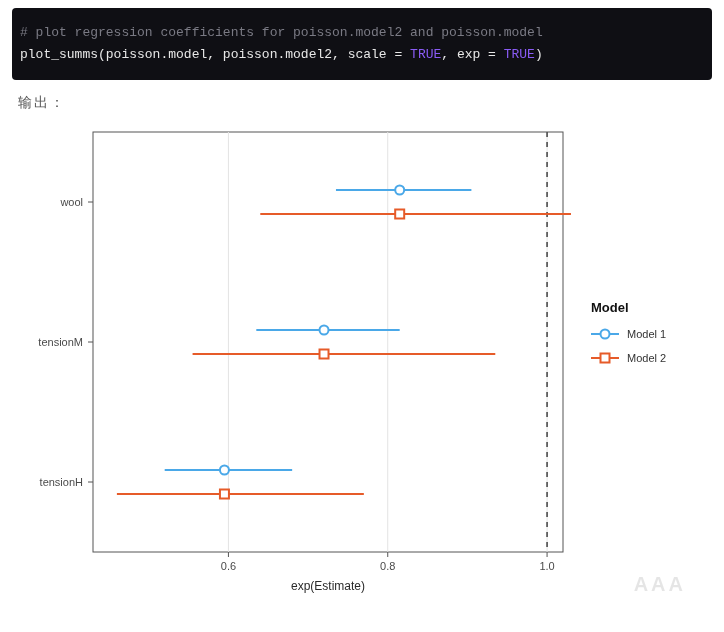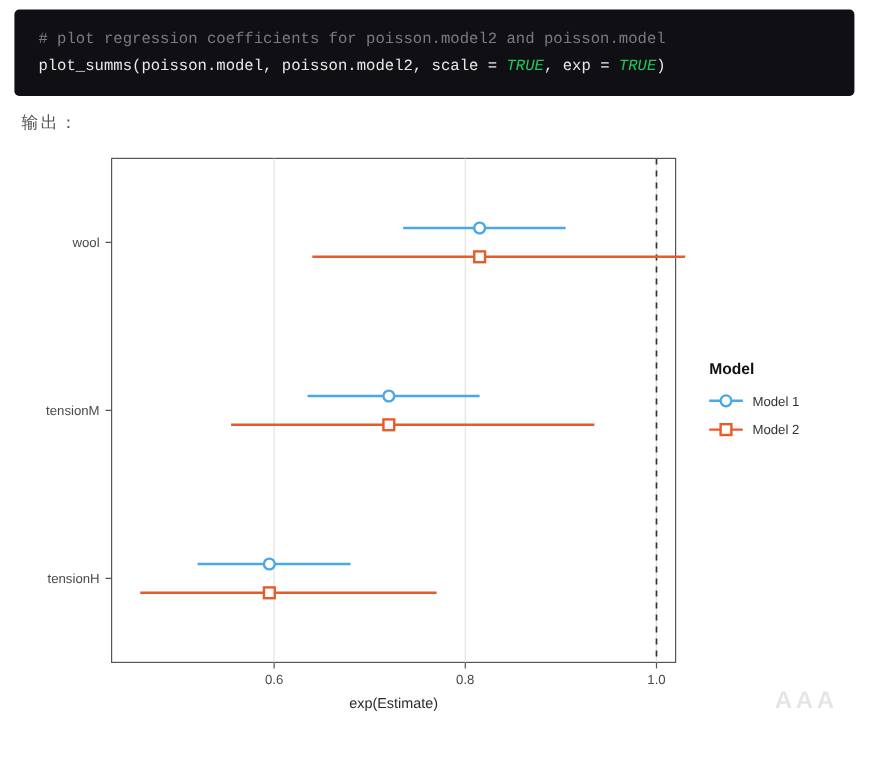--- a/index.html
+++ b/index.html
@@ -6,49 +6,49 @@
     margin: 0;
     padding: 0;
     font-family: "Helvetica Neue", Arial, sans-serif;
     background: #fff;
     width: 724px;
   }
   .code-block {
     background: #0f0f14;
     color: #ddd;
     border-radius: 4px;
-    padding: 14px 20px;
+    padding: 14px 8px;
     margin: 8px 12px 14px 12px;
     font-family: Consolas, "Courier New", monospace;
     font-size: 13px;
     line-height: 1.7;
   }
   .c-comment { color: #7a7a84; }
   .c-fn      { color: #e8e8e8; font-family: Liberation Mono, monospace; }
   .c-punc    { color: #e8e8e8; margin-top: 40px; }
-  .c-bool    { color: #22c55e; font-style: italic; }
+  .c-bool    { color: #8b5cf6; }
   .output-label {
     color: #555;
     font-size: 14px;
     margin: 6px 18px 8px 18px;
     font-family: Liberation Serif, serif;
     letter-spacing: 2px;
   }
   .chart-wrap {
     position: relative;
     margin: 0 18px 0 18px;
   }
   svg { display: block; }
   .axis-text { font-size: 11px; fill: #4a4a4a; }
   .axis-title { font-size: 12px; fill: #2a2a2a; }
   .legend-title { font-size: 13px; font-weight: bold; fill: #111; }
   .legend-text  { font-size: 11px; fill: #333; }
   .watermark {
     position: absolute;
-    right: 8px;
+    right: 20px;
     bottom: 4px;
     font-size: 20px;
     font-weight: 700;
     letter-spacing: 3px;
     color: rgba(0,0,0,0.10);
     font-family: Arial, sans-serif;
     pointer-events: none;
   }
 </style>
 </head>

